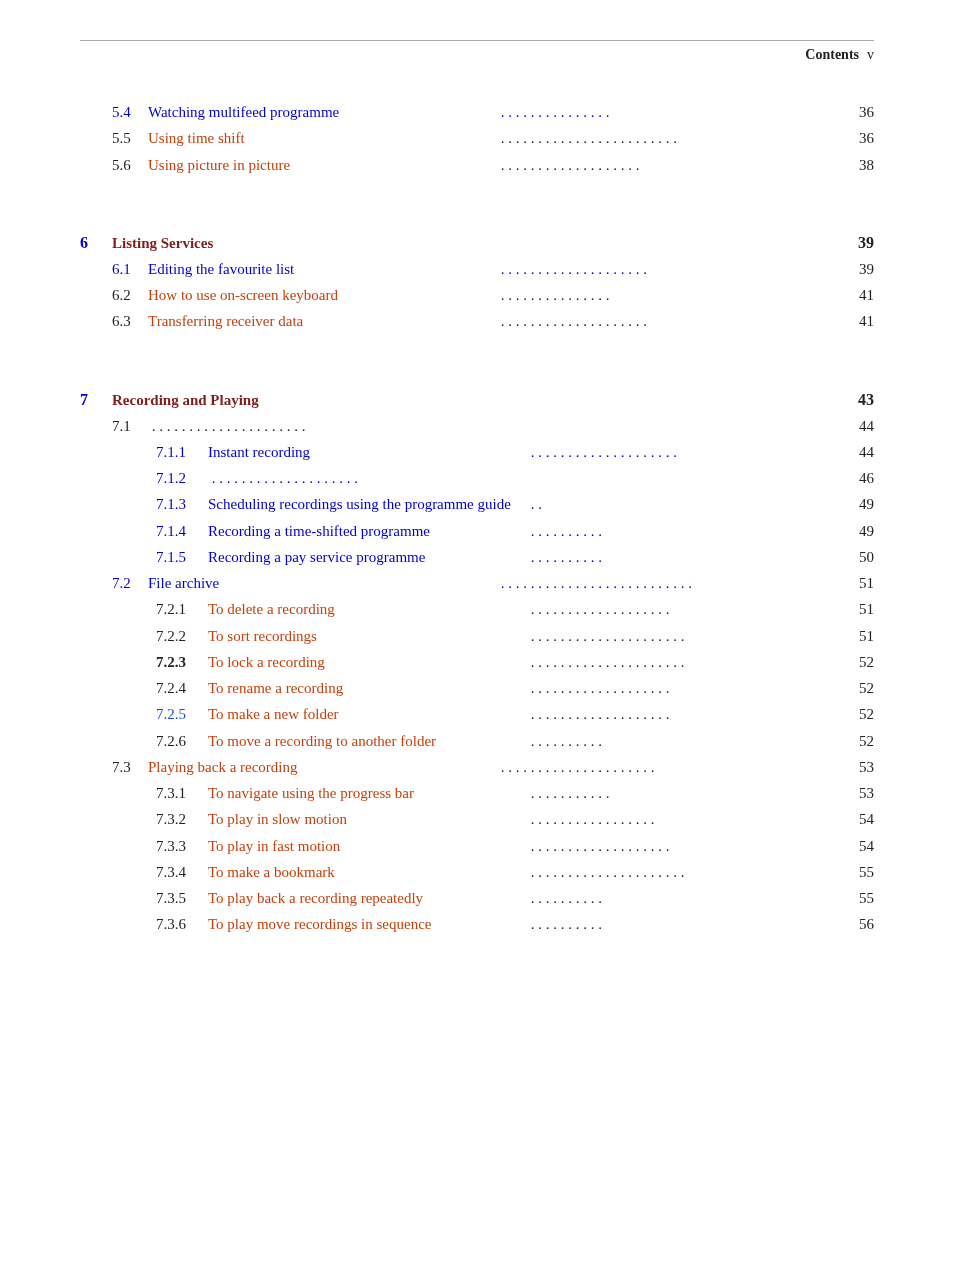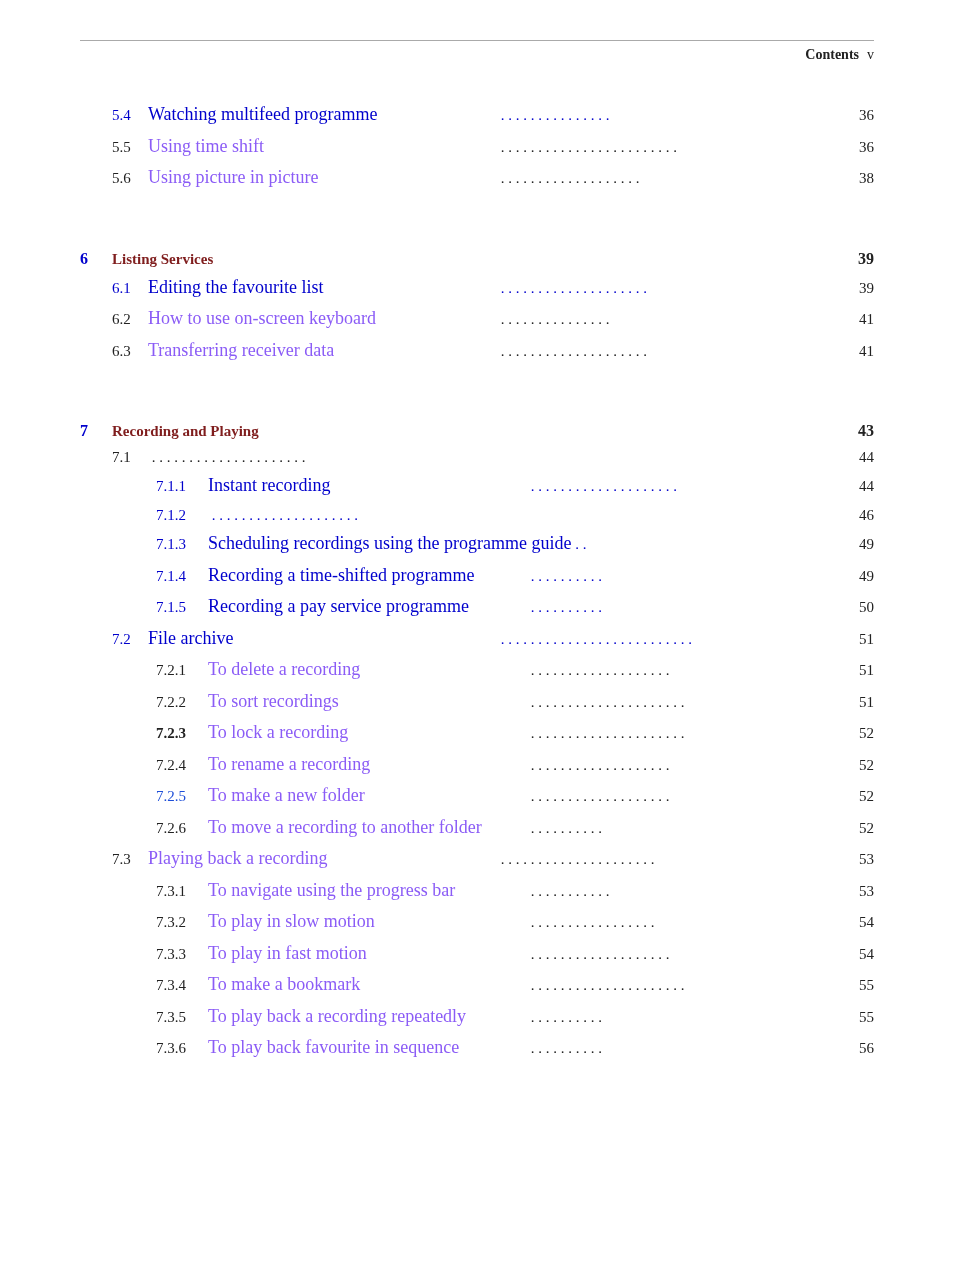--- a/index.html
+++ b/index.html
@@ -78,25 +78,25 @@
       line-height: 1.75;
     }
     .num-col {
       color: #00c;
       font-size: 15px;
       white-space: nowrap;
     }
     .label-col {
       flex: 1;
       color: #00c;
-      font-size: 18px;
+      font-size: 15px;
       white-space: nowrap;
     }
     .label-col.black {
-      color: #8b5cf6;
+      color: #c2410c;
     }
     .dots-col {
       flex: 1;
       color: #00c;
       font-size: 15px;
       overflow: hidden;
     }
     .dots-col.black {
       color: #222;
     }
@@ -303,19 +303,19 @@
 
     <div class="entry-row indent-2">
       <span class="num-col" style="min-width:52px;color:#222;">7.3.5</span>
       <span class="label-col black">To play back a recording repeatedly</span>
       <span class="dots-col black">&nbsp;. . . . . . . . . .</span>
       <span class="page-col">55</span>
     </div>
 
     <div class="entry-row indent-2">
       <span class="num-col" style="min-width:52px;color:#222;">7.3.6</span>
-      <span class="label-col black">To play back favourite in sequence</span>
+      <span class="label-col black">To play move recordings in sequence</span>
       <span class="dots-col black">&nbsp;. . . . . . . . . .</span>
       <span class="page-col">56</span>
     </div>
 
   </div>
 </div>
 
 </body></html>

